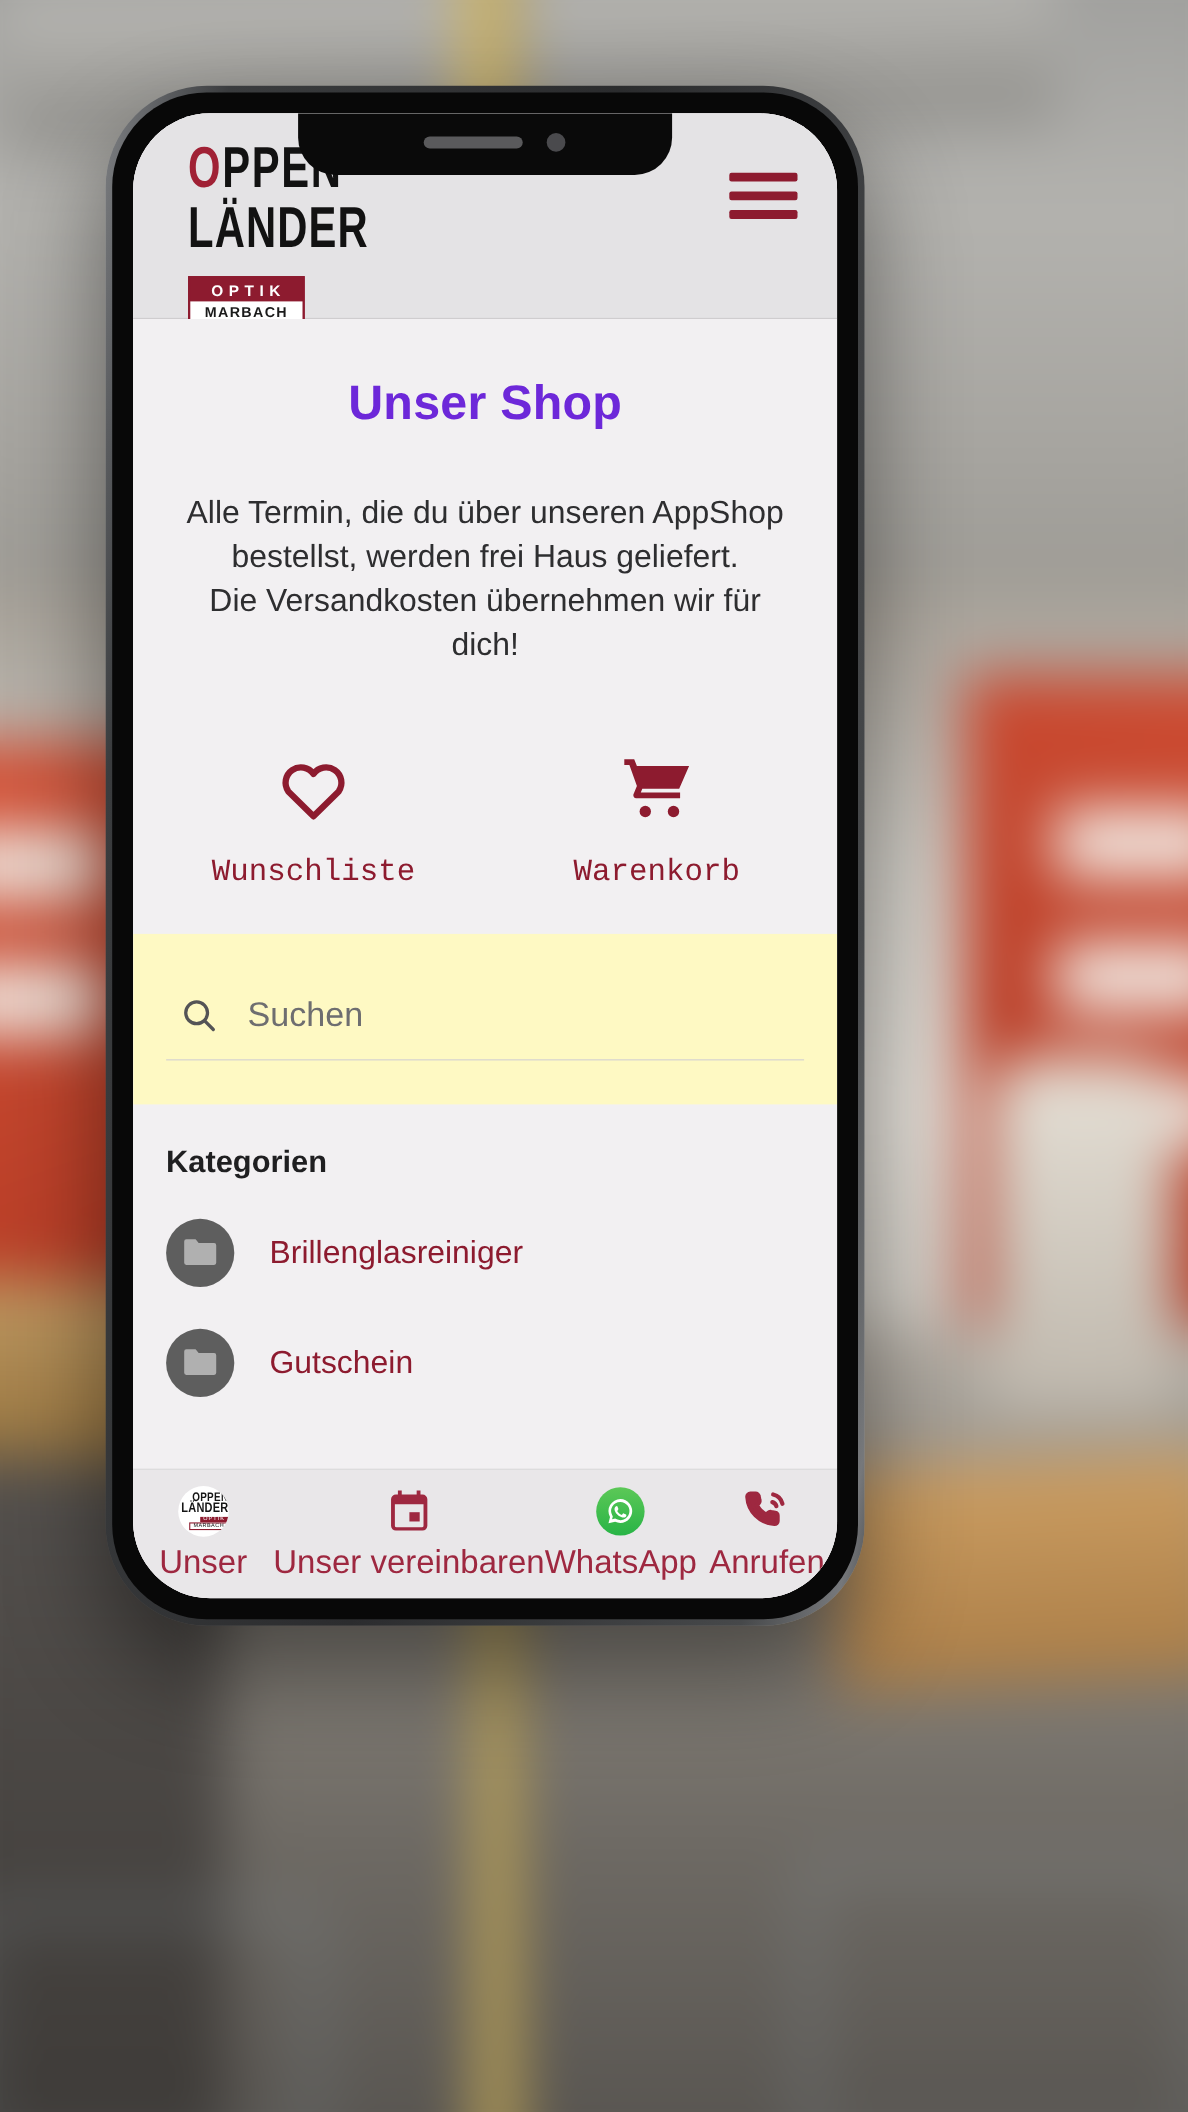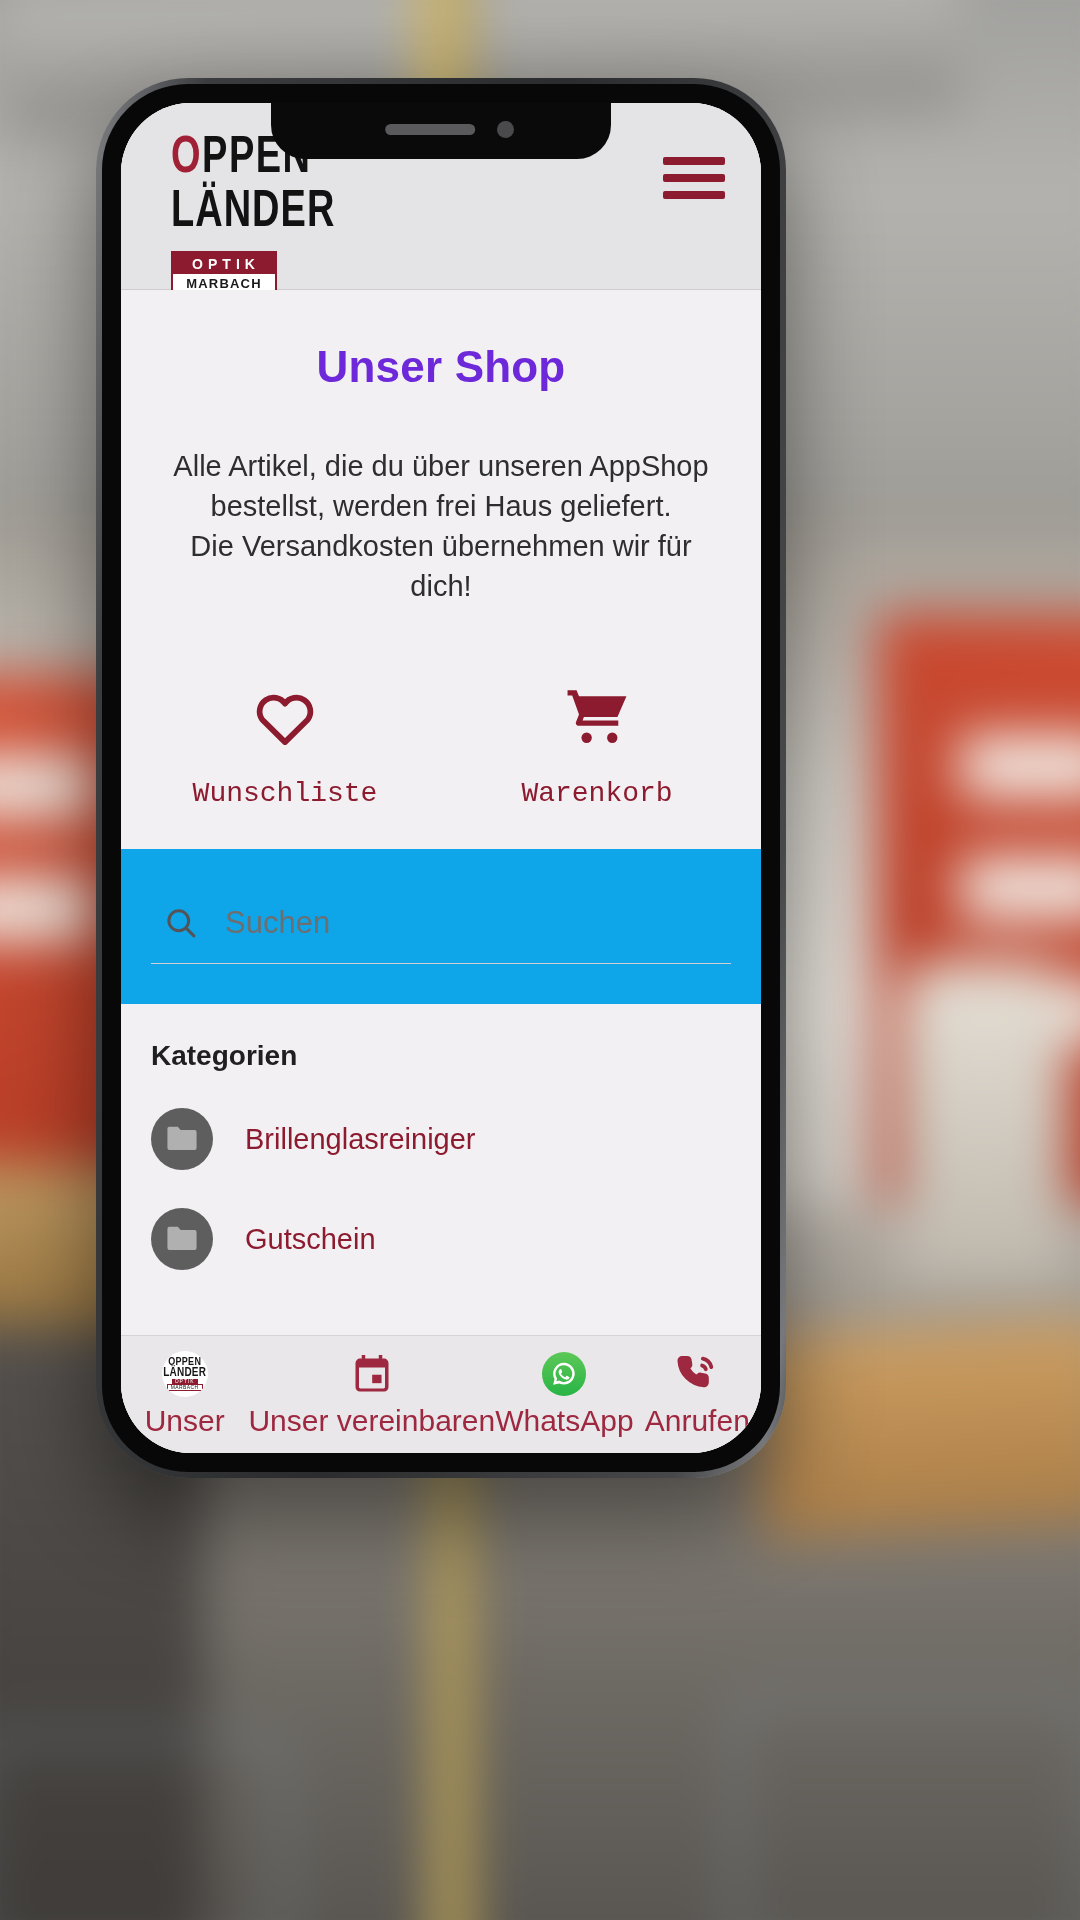--- a/index.html
+++ b/index.html
@@ -277,21 +277,21 @@
   .quick-label {
     margin-top: 28px;
     color: #8d1b2f;
     font-size: 28px;
     font-family: Liberation Mono, monospace;
   }
 
   
   .search-wrap {
     margin-top: 40px;
-    background: #0ea5e9;
+    background: #fef9c3;
     padding: 56px 0 40px 0;
   }
   .search-box {
     margin: 0 30px;
     border-bottom: 1px solid #d2d0d2;
     display: flex; align-items: center;
     padding-bottom: 22px;
   }
   .search-icon { margin-left: 12px; margin-right: 26px; display:flex; }
   .search-input {
@@ -343,21 +343,21 @@
   .nav-icon { height: 46px; display:flex; align-items:center; justify-content:center; }
   .nav-label {
     color: #9e2840;
     font-size: 30px;
     white-space: nowrap;
   }
 
   .nav-home-badge {
     width: 46px; height: 46px; border-radius: 50%;
     background: #ffffff;
-    display: flex; flex-direction: column; align-items: center; justify-content: center;
+    display: flex; flex-direction: column; align-items: flex-end; justify-content: center;
     overflow: hidden;
     line-height: 1;
   }
   .nhb-1 { font-size: 9px; font-weight: 700; color: #151515; letter-spacing:.3px; transform: scaleY(1.25); }
   .nhb-2 { font-size: 10px; font-weight: 700; color: #151515; letter-spacing:.2px; transform: scaleY(1.25); margin-top:1px;}
   .nhb-3 { margin-top: 2px; background:#8d1b2f; color:#fff; font-size: 5px; letter-spacing:1px; padding: 0 3px; }
   .nhb-4 { background:#fff; color:#151515; font-size: 5px; letter-spacing:.4px; border:.5px solid #8d1b2f; padding:0 3px;}
 
   .wa-circle {
     width: 44px; height: 44px; border-radius: 50%;
@@ -425,21 +425,21 @@
             <span></span>
             <span></span>
           </div>
         </div>
 
         <div class="app-body">
 
           <div class="page-title">Unser Shop</div>
 
           <div class="intro">
-            <div>Alle Artikel, die du über unseren AppShop</div>
+            <div>Alle Termin, die du über unseren AppShop</div>
             <div>bestellst, werden frei Haus geliefert.</div>
             <div>Die Versandkosten übernehmen wir für dich!</div>
           </div>
 
           <div class="quick">
 
             <div class="quick-item">
               <div class="quick-icon">
                 <svg width="66" height="60" viewBox="0 0 24 22" fill="none" stroke="#8d1b2f" stroke-width="2.1" stroke-linejoin="round">
                   <path d="M12 20.2 3.6 11.9A5.1 5.1 0 0 1 12 6.1a5.1 5.1 0 0 1 8.4 5.8Z"></path>

